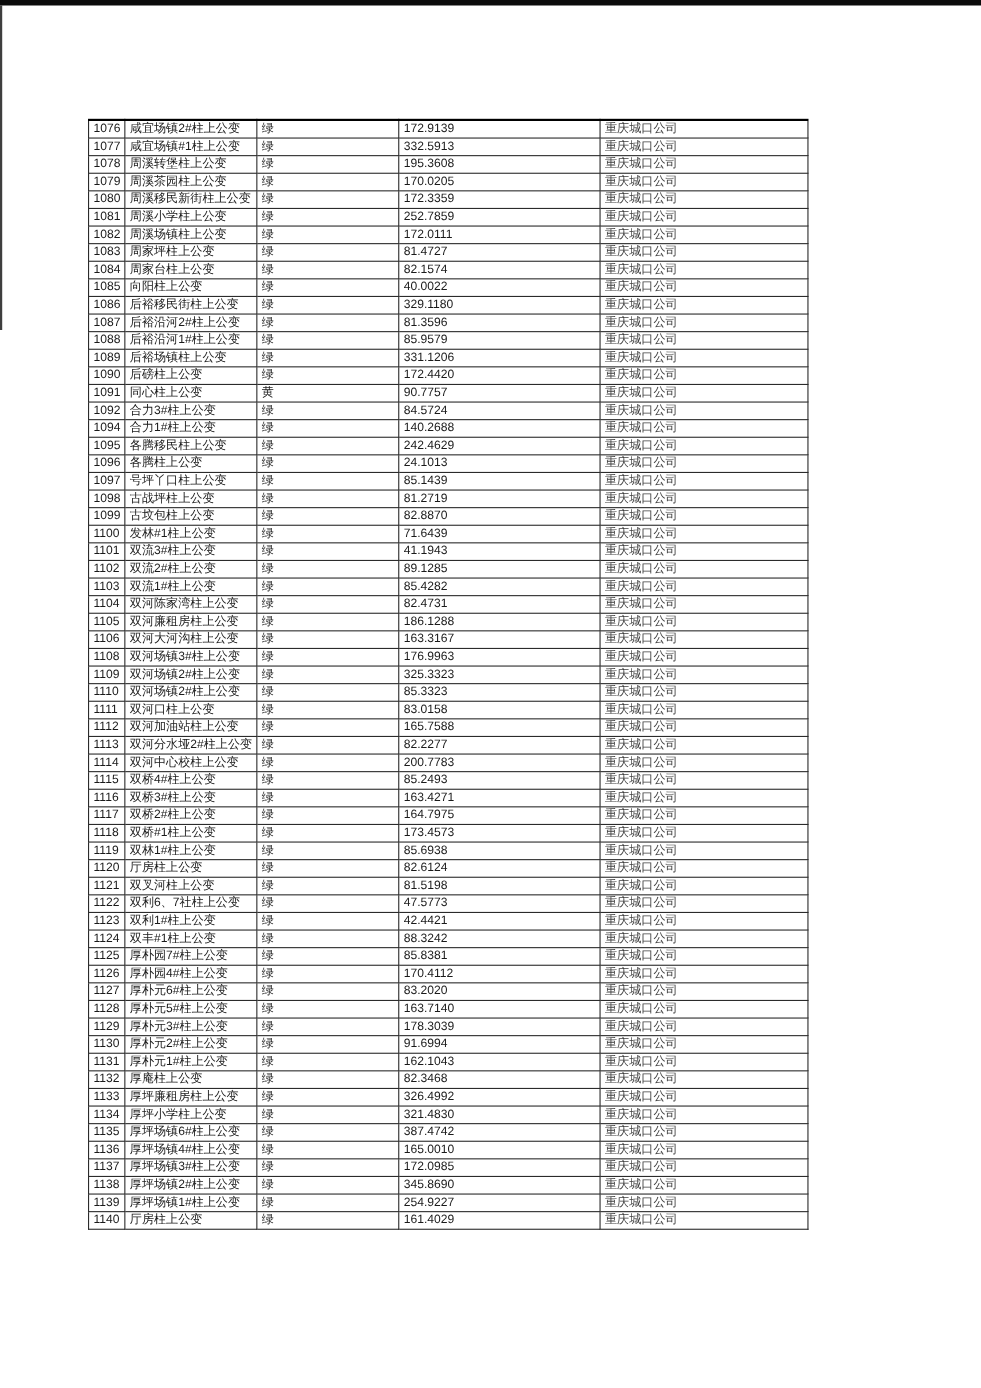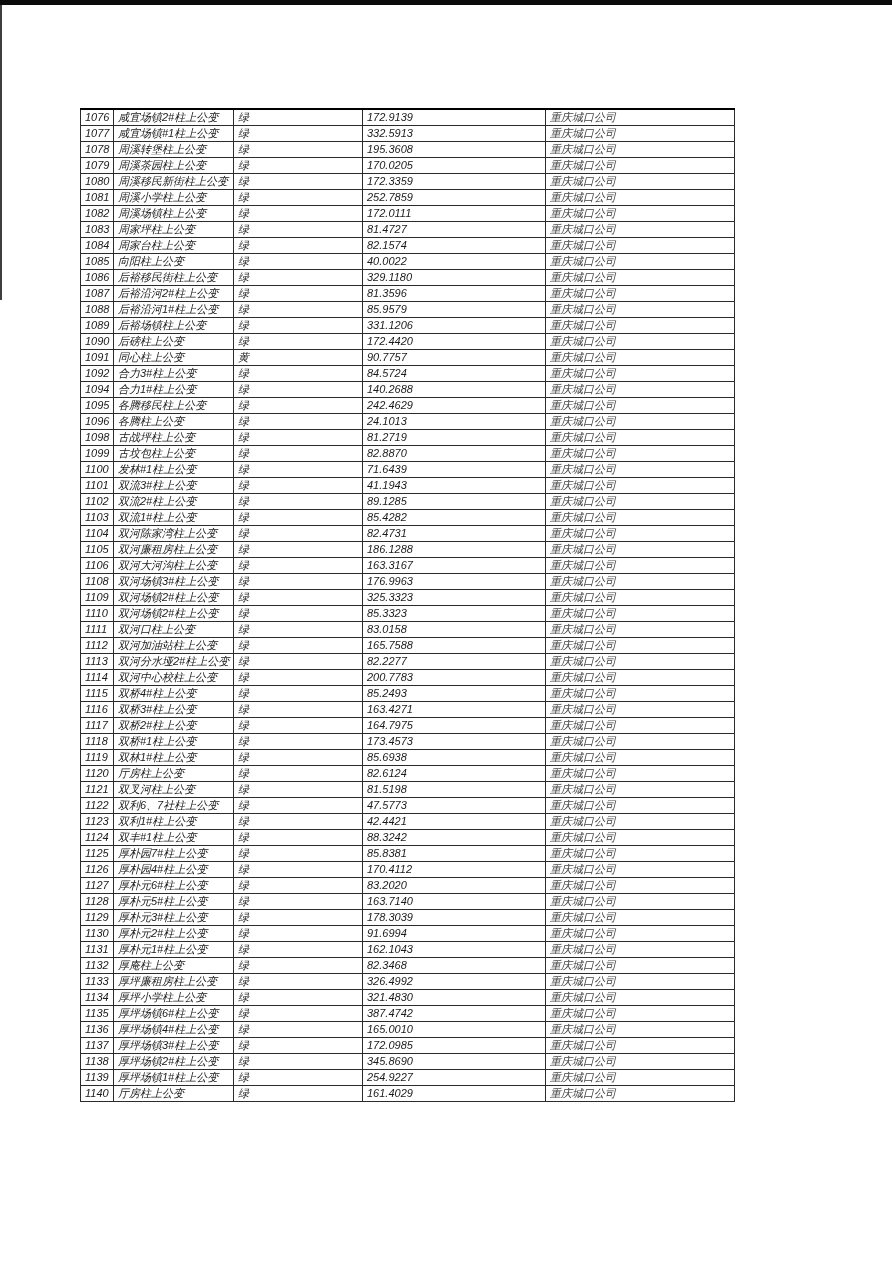--- a/index.html
+++ b/index.html
@@ -25,21 +25,20 @@
   
   .sheet {
     position: absolute; left: 80px; top: 108px;
   }
   table.grid {
     border-collapse: collapse;
     table-layout: fixed;
     width: 648px;
     border: 1px solid #000;
     border-top-width: 2px;
-    font-style: italic;
   }
   table.grid td {
     border: 1px solid #2b2b2b;
     height: 15px;
     padding: 0 2px 0 4px;
     font-size: 11px;
     line-height: 15px;
     vertical-align: middle;
     white-space: nowrap;
     overflow: hidden;
@@ -195,20 +194,27 @@
           <td class="col-company">重庆城口公司</td>
         </tr>
         <tr>
           <td class="col-no">1096</td>
           <td class="col-name">各腾柱上公变</td>
           <td class="col-status">绿</td>
           <td class="col-value">24.1013</td>
           <td class="col-company">重庆城口公司</td>
         </tr>
         <tr>
+          <td class="col-no">1097</td>
+          <td class="col-name">号坪丫口柱上公变</td>
+          <td class="col-status">绿</td>
+          <td class="col-value">85.1439</td>
+          <td class="col-company">重庆城口公司</td>
+        </tr>
+        <tr>
           <td class="col-no">1098</td>
           <td class="col-name">古战坪柱上公变</td>
           <td class="col-status">绿</td>
           <td class="col-value">81.2719</td>
           <td class="col-company">重庆城口公司</td>
         </tr>
         <tr>
           <td class="col-no">1099</td>
           <td class="col-name">古坟包柱上公变</td>
           <td class="col-status">绿</td>

